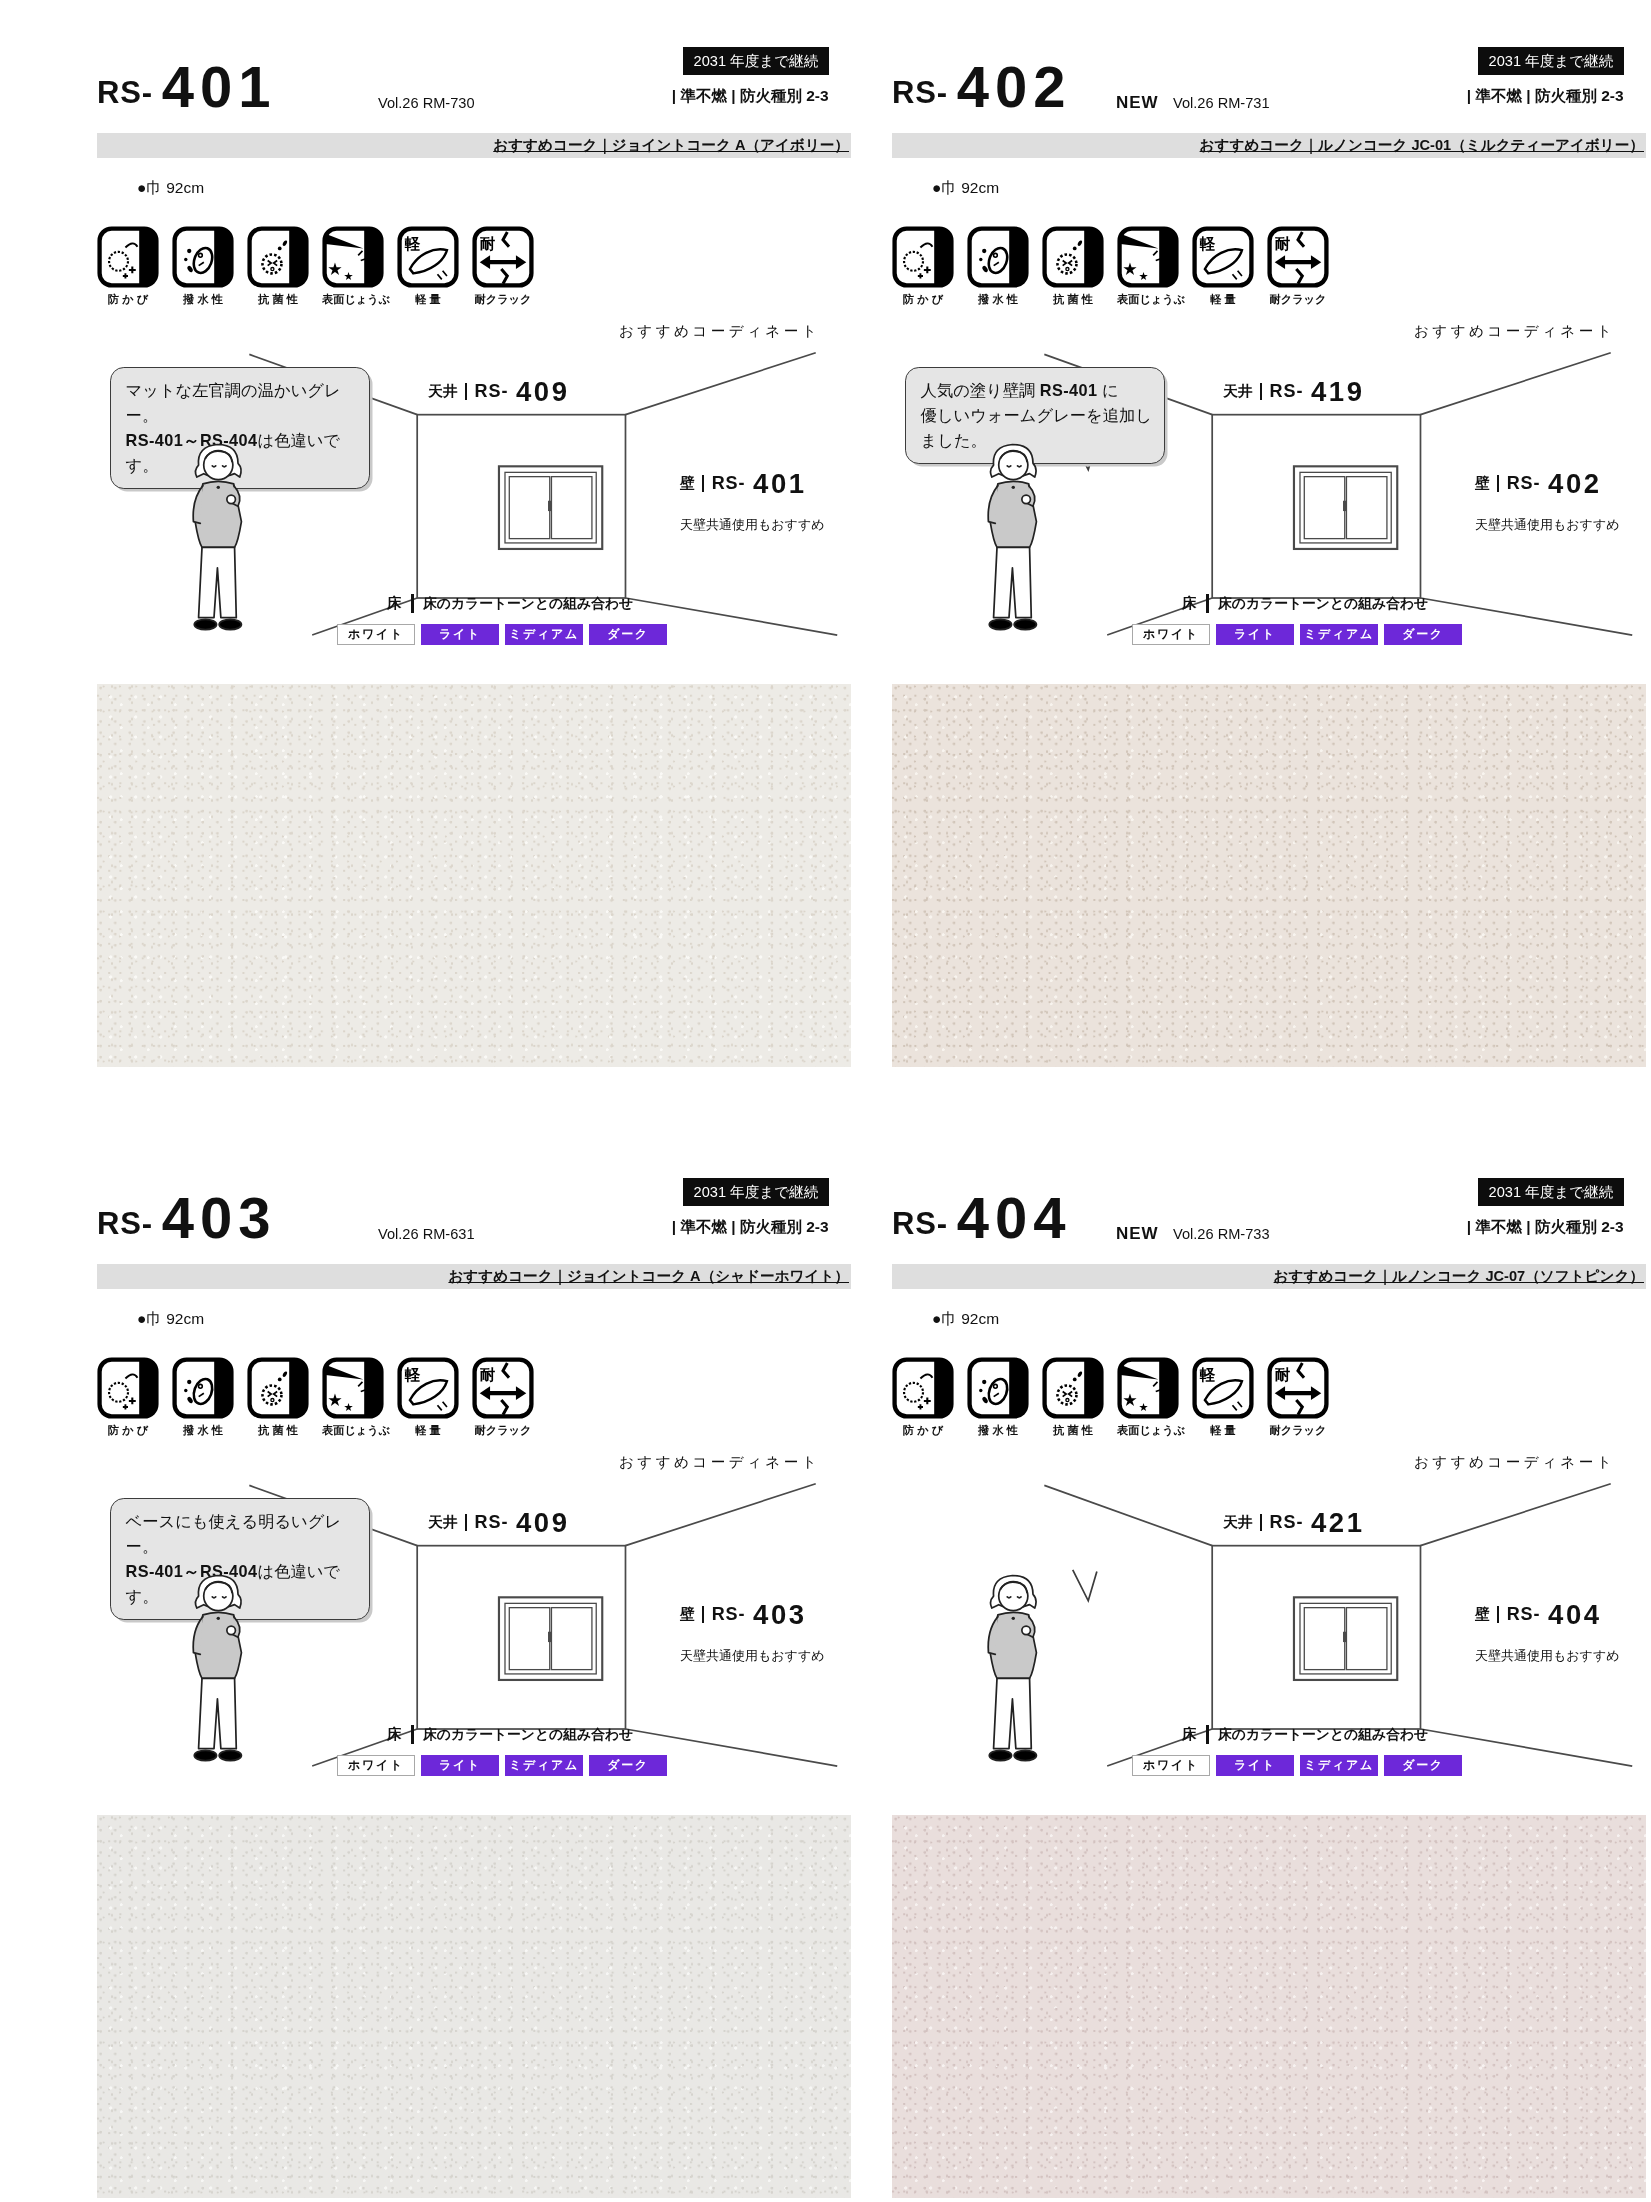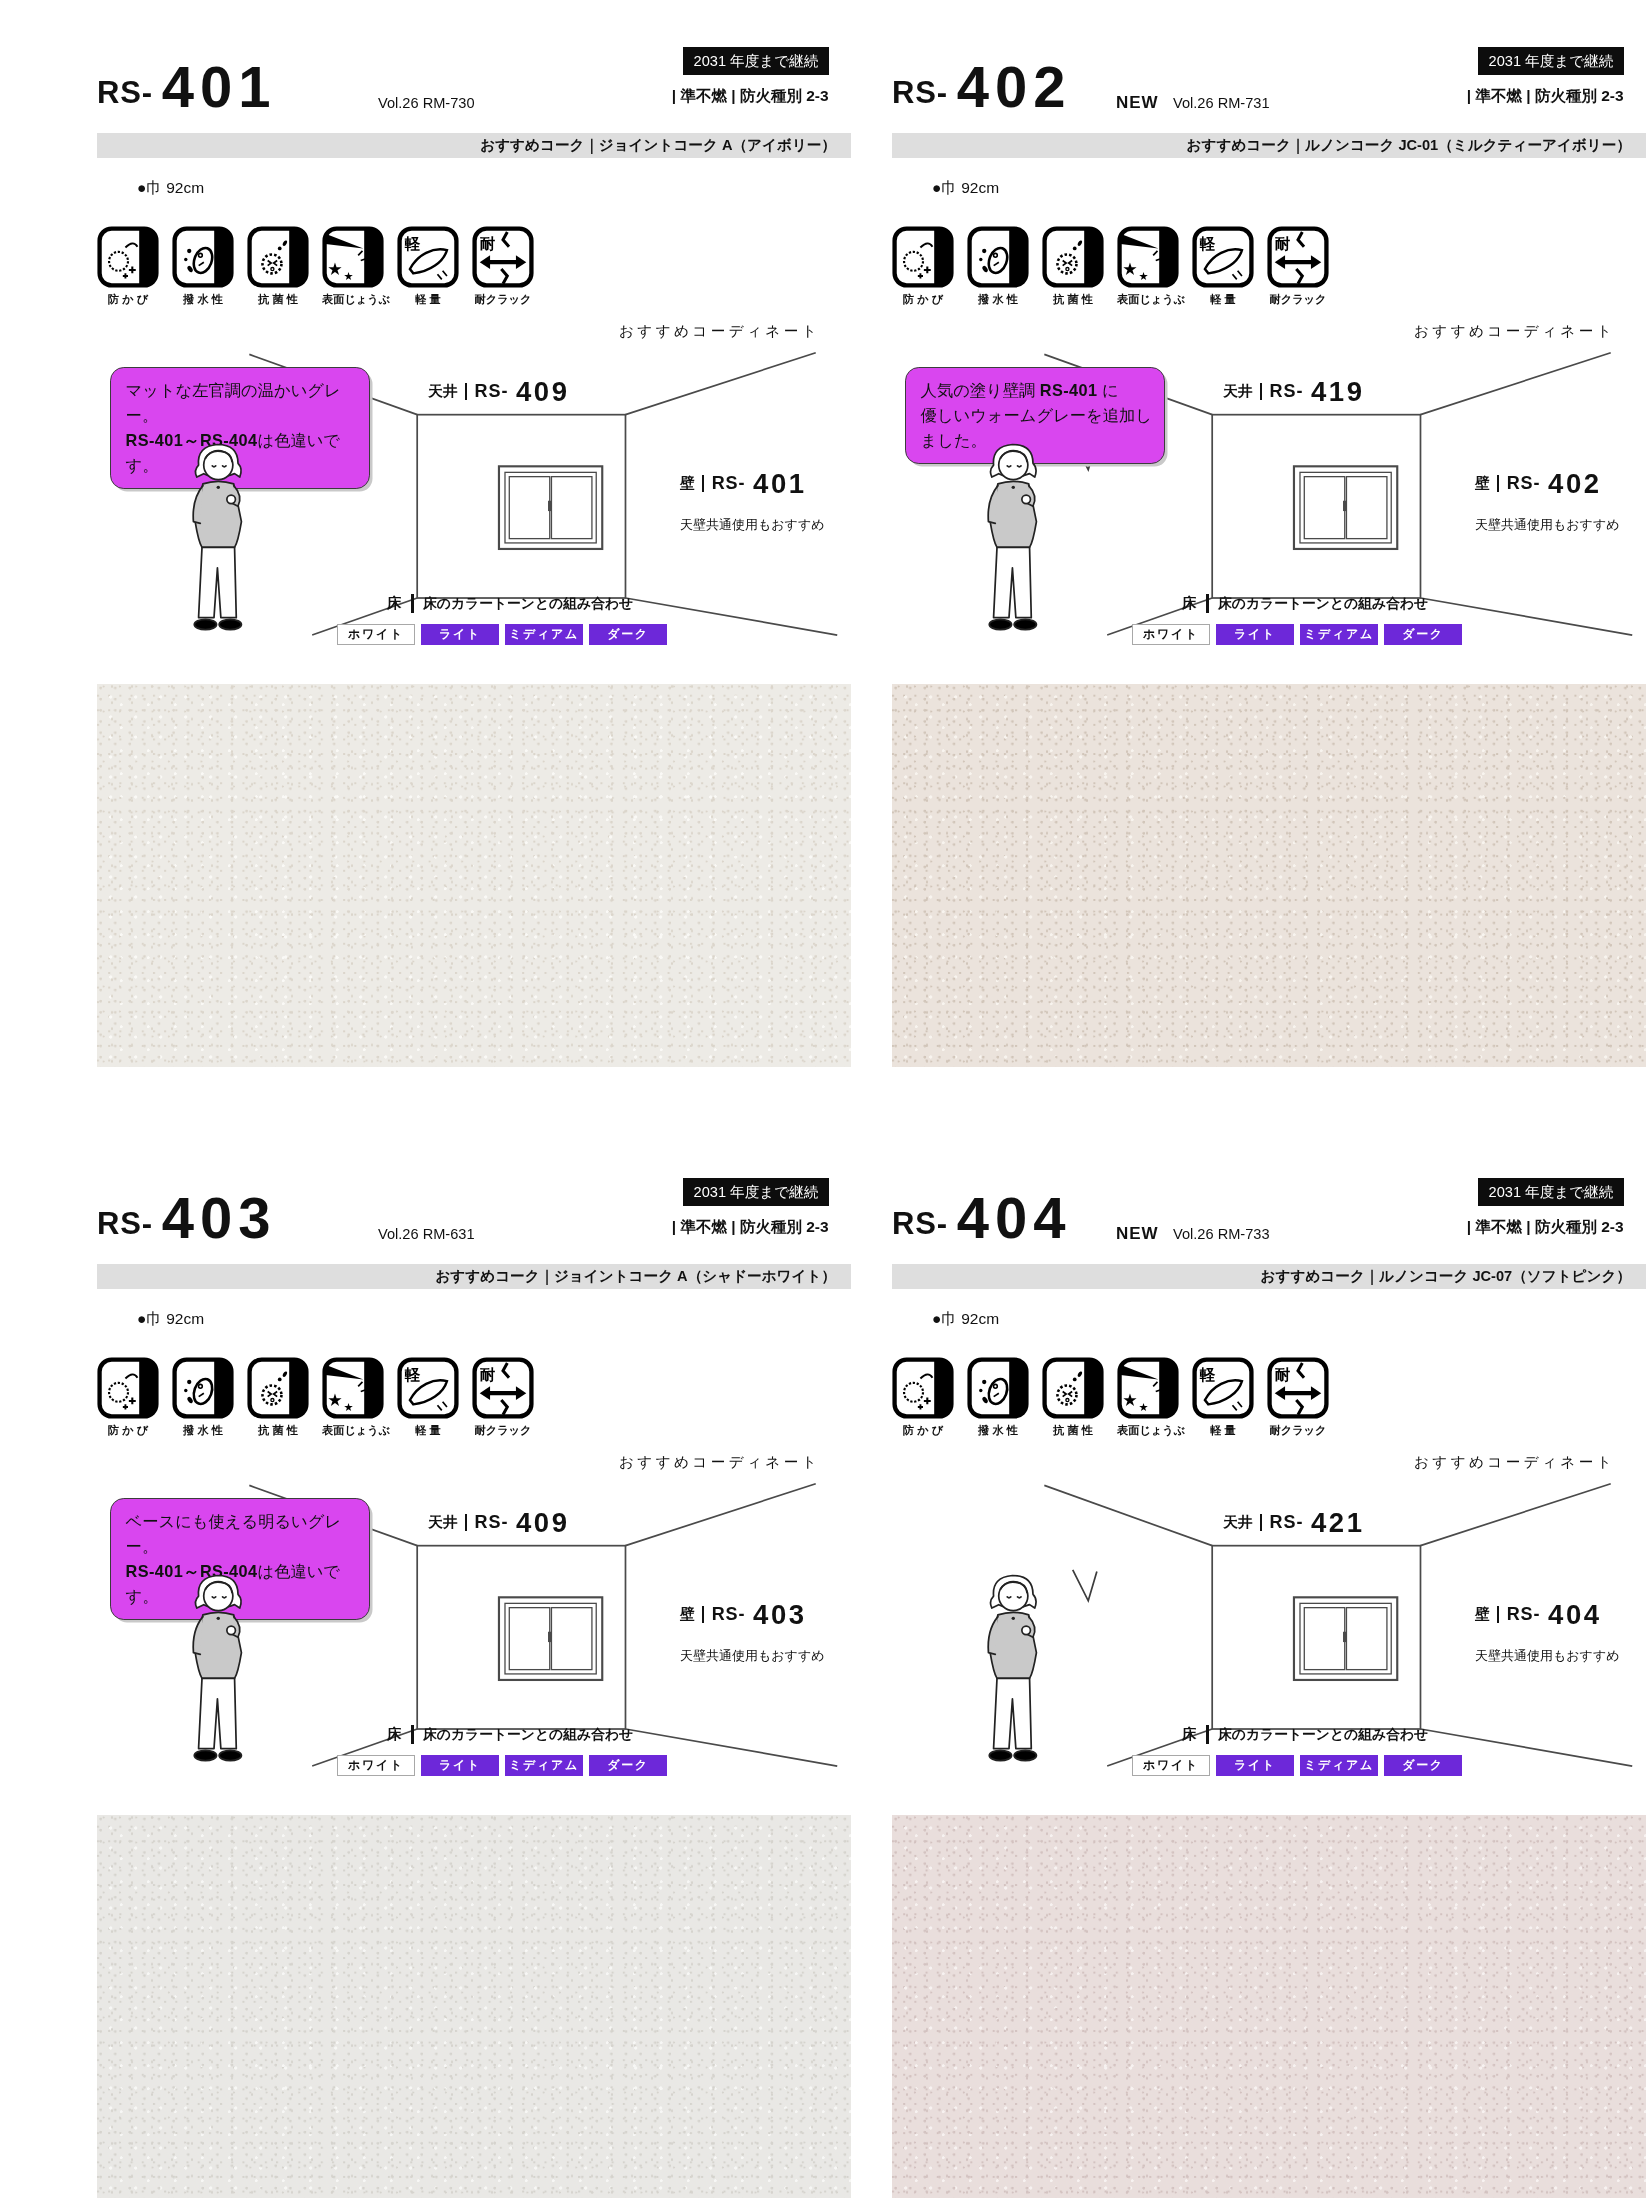--- a/index.html
+++ b/index.html
@@ -12,35 +12,35 @@
 
   
   .code{position:absolute;left:0;top:60px;display:flex;align-items:flex-end;}
   .code-pre{font-size:31px;font-weight:800;letter-spacing:0.9px;line-height:1;margin-bottom:5.2px;}
   .code-num{font-size:58px;font-weight:800;letter-spacing:6px;line-height:.92;margin-left:8.6px;}
   .new{position:absolute;left:224px;top:93px;font-size:17px;font-weight:800;letter-spacing:0.9px;}
   .vol{position:absolute;left:281px;top:95px;font-size:14.6px;}
   .badge{position:absolute;right:22.4px;top:47px;background:#0d0d0d;color:#fff;font-size:14.6px;line-height:1;padding:6.9px 10.3px;white-space:nowrap;}
   .fire{position:absolute;right:22.4px;top:86px;font-size:15.5px;font-weight:700;white-space:nowrap;}
 
-  .graybar{position:absolute;left:0;top:133px;width:754px;height:25px;background:#dedede;text-align:right;font-size:14.6px;font-weight:700;line-height:25px;padding-right:15px;box-sizing:border-box;white-space:nowrap;}
+  .graybar{position:absolute;left:0;top:133px;width:754px;height:25px;background:#dedede;text-align:right;font-size:14.6px;font-weight:700;line-height:25px;padding-right:2px;box-sizing:border-box;white-space:nowrap;text-decoration:underline;}
   .widthlab{position:absolute;left:0;top:178px;font-size:15.5px;margin-left:40px;}
 
   
   .icons{position:absolute;left:0;top:226px;display:flex;gap:13px;}
   .feat{width:62px;text-align:center;}
   .feat svg{display:block;}
   .feat-label{font-size:11.2px;font-weight:700;margin-top:4.3px;white-space:nowrap;display:block;}
 
   .coord{position:absolute;right:31px;top:322px;font-size:14.6px;letter-spacing:3.4px;white-space:nowrap;}
 
   
   .room{position:absolute;left:0;top:344px;width:754px;height:329px;}
   .room-svg{position:absolute;left:0;top:0;}
-  .bubble{position:absolute;left:13px;top:23px;width:260px;box-sizing:border-box;background:#d946ef;border:1.7px solid #3c3c3c;border-radius:13.8px;padding:9.5px 10.3px 9.5px 14.6px;box-shadow:3.4px 3.4px 0 -0.9px #c9c9c9;font-size:16.3px;line-height:1.55;}
+  .bubble{position:absolute;left:13px;top:23px;width:260px;box-sizing:border-box;background:#e5e5e5;border:1.7px solid #3c3c3c;border-radius:13.8px;padding:9.5px 10.3px 9.5px 14.6px;box-shadow:3.4px 3.4px 0 -0.9px #c9c9c9;font-size:16.3px;line-height:1.55;}
   .bubble strong{font-weight:800;letter-spacing:0.4px;}
   .person{position:absolute;left:69px;top:95px;width:108px;height:215px;}
   .ceiling{position:absolute;left:277px;top:34px;width:250px;display:flex;justify-content:center;align-items:center;gap:7.7px;}
   .rlab{font-size:14.6px;font-weight:700;white-space:nowrap;}
   .rdiv{width:1.7px;height:17px;background:#111;}
   .rpre{font-size:18px;font-weight:800;letter-spacing:0.9px;}
   .rnum{font-size:27.5px;font-weight:800;letter-spacing:2.6px;line-height:1;}
   .wall{position:absolute;left:583px;top:126px;display:flex;align-items:center;gap:7.7px;}
   .wallnote{position:absolute;left:583px;top:172px;font-size:13px;white-space:nowrap;}
   .floor{position:absolute;left:254px;top:250px;width:318px;display:flex;align-items:center;justify-content:center;gap:9.5px;}

